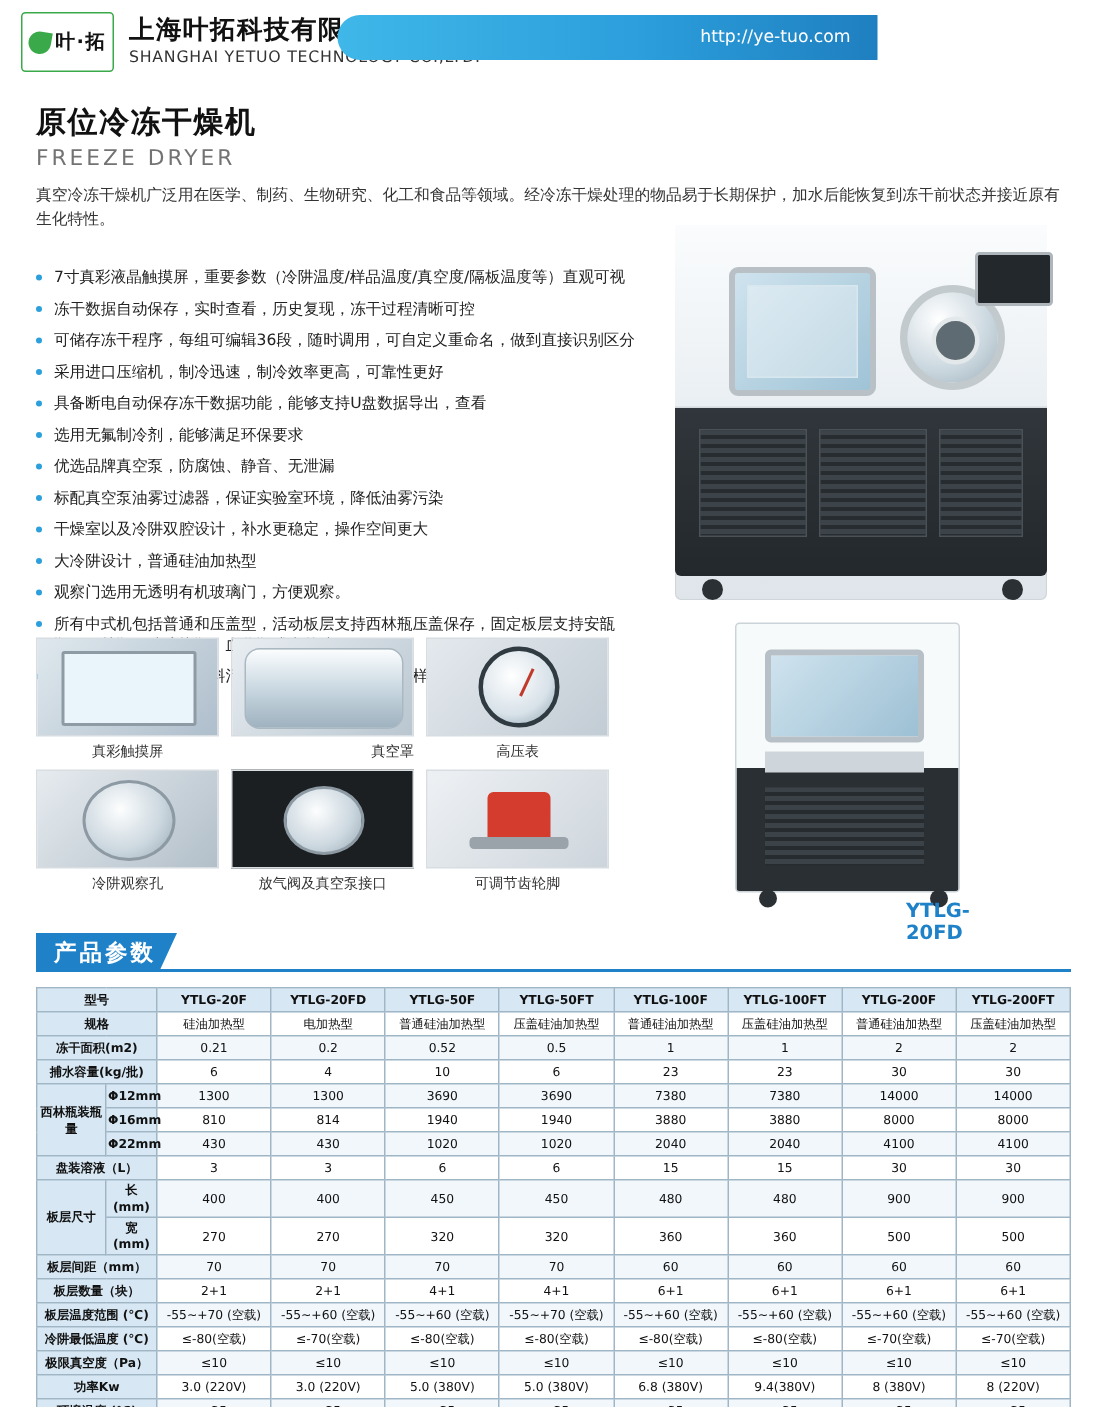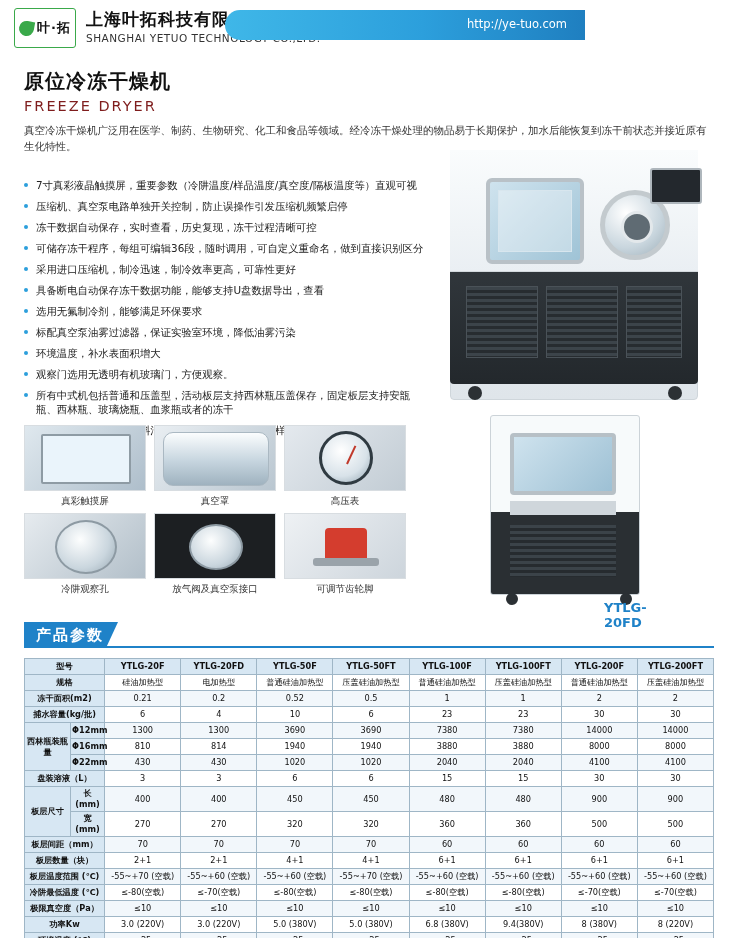--- a/index.html
+++ b/index.html
@@ -22,21 +22,21 @@
   .logo-text { font-size:13px; color:#111; font-weight:bold; letter-spacing:1px; }
   .company-cn { position:absolute; left:86px; top:8px; font-size:17px; font-weight:bold; color:#111; letter-spacing:1px;}
   .company-en { position:absolute; left:86px; top:32px; font-size:10.5px; color:#333; letter-spacing:0.5px;}
   .header-bar { position:absolute; right:0; top:10px; width:360px; height:30px;
      background:linear-gradient(90deg,#3fb7e8 0%, #2c9fdc 55%, #1f7fc0 100%);
      border-radius:15px 0 0 15px; }
   .header-url { position:absolute; right:18px; top:17px; font-size:11.5px; color:#fff; }
 
   
   .title-cn { position:absolute; left:24px; top:68px; font-size:20px; font-weight:bold; color:#111; letter-spacing:1px;}
-  .title-en { position:absolute; left:24px; top:98px; font-size:14.5px; color:#7f1d1d; letter-spacing:2px;}
+  .title-en { position:absolute; left:24px; top:98px; font-size:14.5px; color:#737373; letter-spacing:2px;}
   .intro { position:absolute; left:24px; top:122px; width:690px; font-size:10.5px; color:#333; line-height:16px;}
 
   
   .sec { position:absolute; height:26px; }
   .sec .ribbon { position:absolute; left:0; top:0; height:26px; background:#1f82c8; color:#fff;
      font-size:15px; font-weight:bold; padding:0 14px 0 12px; line-height:26px; letter-spacing:2px;
      clip-path: polygon(0 0, 100% 0, calc(100% - 12px) 100%, 0 100%); }
   .sec .tail { position:absolute; top:0; height:26px; width:100%;
      border-bottom:2px solid #1f82c8; }
 
@@ -111,28 +111,29 @@
     <div class="header-url">http://ye-tuo.com</div>
   </div>
 
   <div class="title-cn">原位冷冻干燥机</div>
   <div class="title-en">FREEZE DRYER</div>
   <div class="intro">真空冷冻干燥机广泛用在医学、制药、生物研究、化工和食品等领域。经冷冻干燥处理的物品易于长期保护，加水后能恢复到冻干前状态并接近原有生化特性。</div>
 
 
   <div class="features" id="features">
       <div class="feat">7寸真彩液晶触摸屏，重要参数（冷阱温度/样品温度/真空度/隔板温度等）直观可视</div>
-      <div class="feat">压缩机、真空泵电路单独开关控制，防止误操作引发压缩机频繁启停</div>
       <div class="feat">冻干数据自动保存，实时查看，历史复现，冻干过程清晰可控</div>
       <div class="feat">可储存冻干程序，每组可编辑36段，随时调用，可自定义重命名，做到直接识别区分</div>
       <div class="feat">采用进口压缩机，制冷迅速，制冷效率更高，可靠性更好</div>
       <div class="feat">具备断电自动保存冻干数据功能，能够支持U盘数据导出，查看</div>
       <div class="feat">选用无氟制冷剂，能够满足环保要求</div>
+      <div class="feat">优选品牌真空泵，防腐蚀、静音、无泄漏</div>
       <div class="feat">标配真空泵油雾过滤器，保证实验室环境，降低油雾污染</div>
-      <div class="feat">环境温度，补水表面积增大</div>
+      <div class="feat">干燥室以及冷阱双腔设计，补水更稳定，操作空间更大</div>
+      <div class="feat">大冷阱设计，普通硅油加热型</div>
       <div class="feat">观察门选用无透明有机玻璃门，方便观察。</div>
       <div class="feat">所有中式机包括普通和压盖型，活动板层支持西林瓶压盖保存，固定板层支持安瓿瓶、西林瓶、玻璃烧瓶、血浆瓶或者的冻干</div>
       <div class="feat">减少繁琐操作，减少物料污染风险，保障实验人员和样品安全</div>
     </div>
 
   <div class="machine-main">
     <div class="mm-body"></div>
     <div class="mm-top">
       <div class="mm-door">
           <div class="mm-door-in"></div>
@@ -153,21 +154,21 @@
 
   <div class="thumbs">
     <div class="thumb t1">
         <div class="thumb-inner-screen"></div>
       </div>
     <div class="thumb-cap" style="left:0; top:70px;">真彩触摸屏</div>
 
     <div class="thumb t2">
         <div class="thumb-cyl"></div>
       </div>
-    <div class="thumb-cap" style="left:130px; top:70px;">真空罩</div>
+    <div class="thumb-cap" style="left:130px; top:70px;text-align:right;">真空罩</div>
 
     <div class="thumb t3">
         <div class="thumb-gauge"></div>
       </div>
     <div class="thumb-cap" style="left:260px; top:70px;">高压表</div>
 
     <div class="thumb t4">
         <div class="thumb-port"></div>
       </div>
     <div class="thumb-cap" style="left:0; top:158px;">冷阱观察孔</div>

